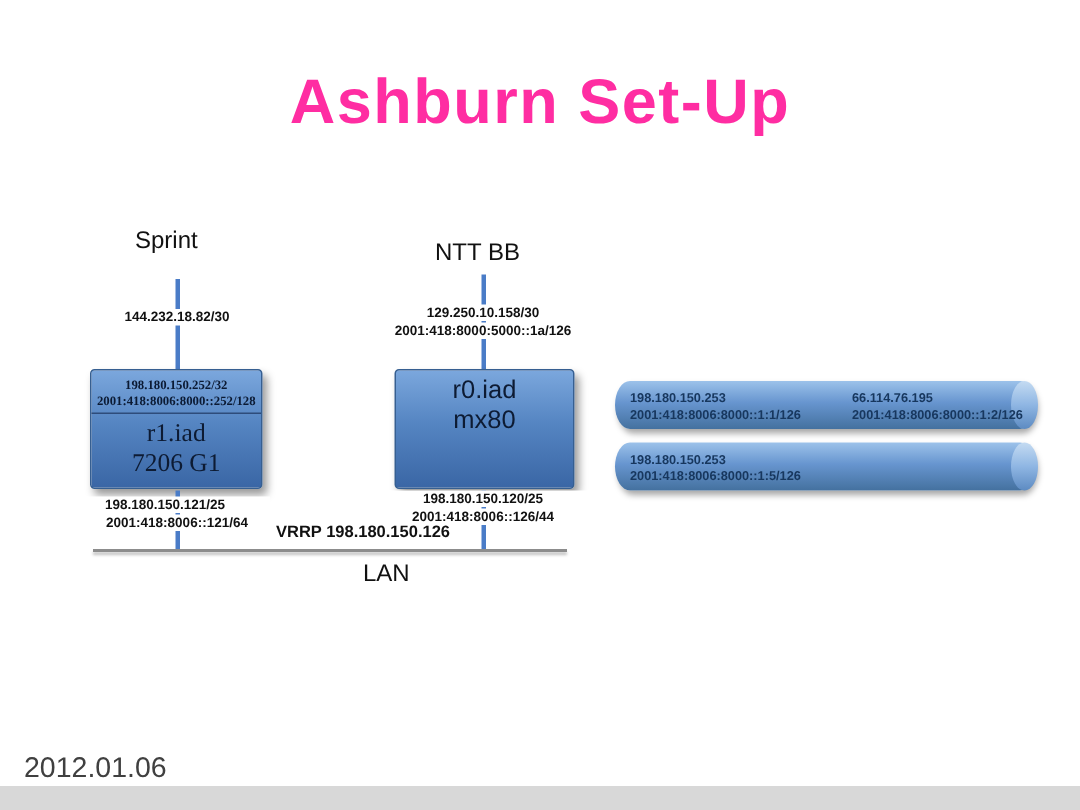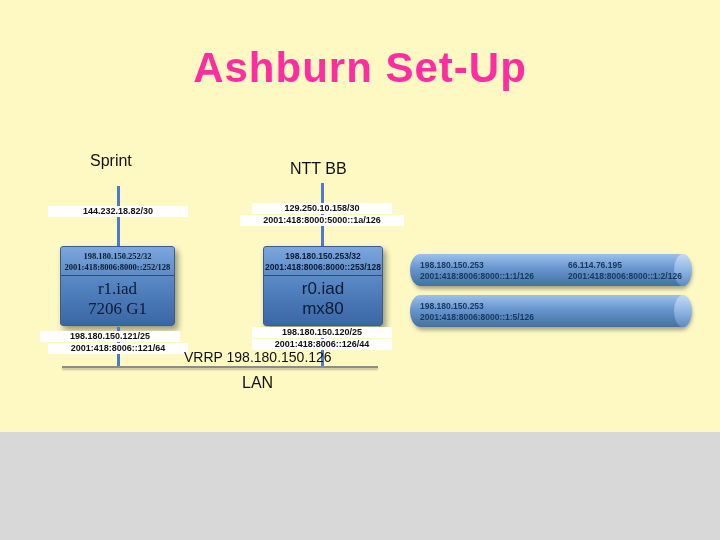--- a/index.html
+++ b/index.html
@@ -1,18 +1,18 @@
 <!DOCTYPE html>
 <html><head>
 <meta charset="utf-8">
 <style>
   * { margin:0; padding:0; box-sizing:border-box; }
   body { background:#d8d8d8; font-family:"Liberation Sans", sans-serif; }
   .slide {
-    position:relative; width:720px; height:432px; background:#fef9c3;
+    position:relative; width:720px; height:524px; background:#ffffff;
     margin:0 auto; overflow:hidden;
   }
   .title {
     position:absolute; left:0; right:0; top:44px; text-align:center;
     font-size:42px; font-weight:800; letter-spacing:1px; color:#ff2da2;
   }
   .src-label { position:absolute; font-size:16px; color:#111; }
   .small { position:absolute; font-size:9px; font-weight:bold; color:#111;
            text-align:center; background:#ffffff; line-height:1.2; }
   .vline { position:absolute; width:3px; background:#4a7cc7; }
@@ -37,21 +37,21 @@
   .cyl .cap {
     position:absolute; right:-2px; top:0; width:18px; height:100%;
     border-radius:50%;
     background:linear-gradient(180deg,#c4dbf2 0%, #8fb6e3 50%, #5d8bc2 100%);
   }
   .cyl .col { position:absolute; top:6px; font-size:8.5px; font-weight:bold;
     color:#17375e; line-height:1.35; white-space:nowrap; }
   .cyl .col.left { left:10px; }
   .cyl .col.right { left:158px; }
   .lan-label { position:absolute; font-size:16px; color:#111; }
-  .vrrp { position:absolute; font-size:14px; font-weight:normal; color:#111;text-align:center; }
+  .vrrp { position:absolute; font-size:11px; font-weight:bold; color:#111;text-align:center; }
   .date { position:absolute; left:16px; top:502px; font-size:19px; color:#404040; }
 </style>
 </head>
 <body>
 
 <div class="slide">
 
   <div class="title">Ashburn Set-Up</div>
 
   <div class="src-label" style="left:90px; top:152px;">Sprint</div>
@@ -67,24 +67,20 @@
   <div class="router" style="left:60px; top:246px; width:115px; height:80px;font-family:Liberation Serif, serif;">
     <div class="hdr">
       <div>198.180.150.252/32</div>
       <div>2001:418:8006:8000::252/128</div>
     </div>
     <div class="name">r1.iad</div>
     <div class="model">7206 G1</div>
   </div>
 
   <div class="router" style="left:263px; top:246px; width:120px; height:80px;">
-    <div class="hdr">
-      <div>198.180.150.253/32</div>
-      <div>2001:418:8006:8000::253/128</div>
-    </div>
     <div class="name">r0.iad</div>
     <div class="model">mx80</div>
   </div>
 
   <div class="vline" style="left:117px; top:327px; height:41px;"></div>
   <div class="vline" style="left:321px; top:327px; height:41px;"></div>
 
   <div class="small" style="left:40px; top:331px; width:140px;">198.180.150.121/25</div>
   <div class="small" style="left:48px; top:343px; width:140px;">2001:418:8006::121/64</div>
   <div class="small" style="left:252px; top:327px; width:140px;">198.180.150.120/25</div>

